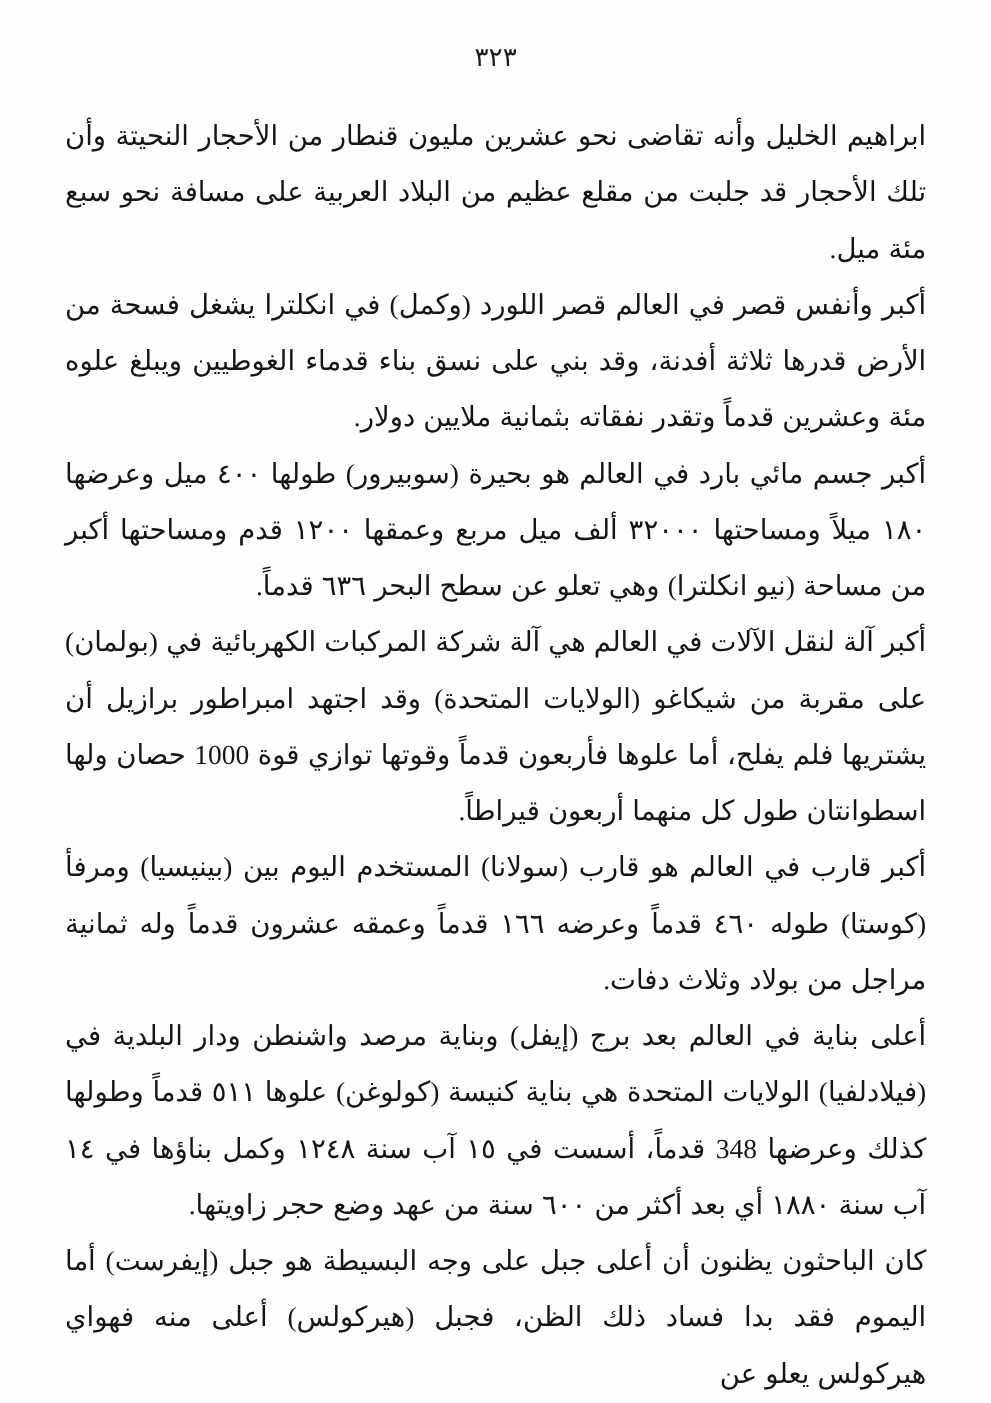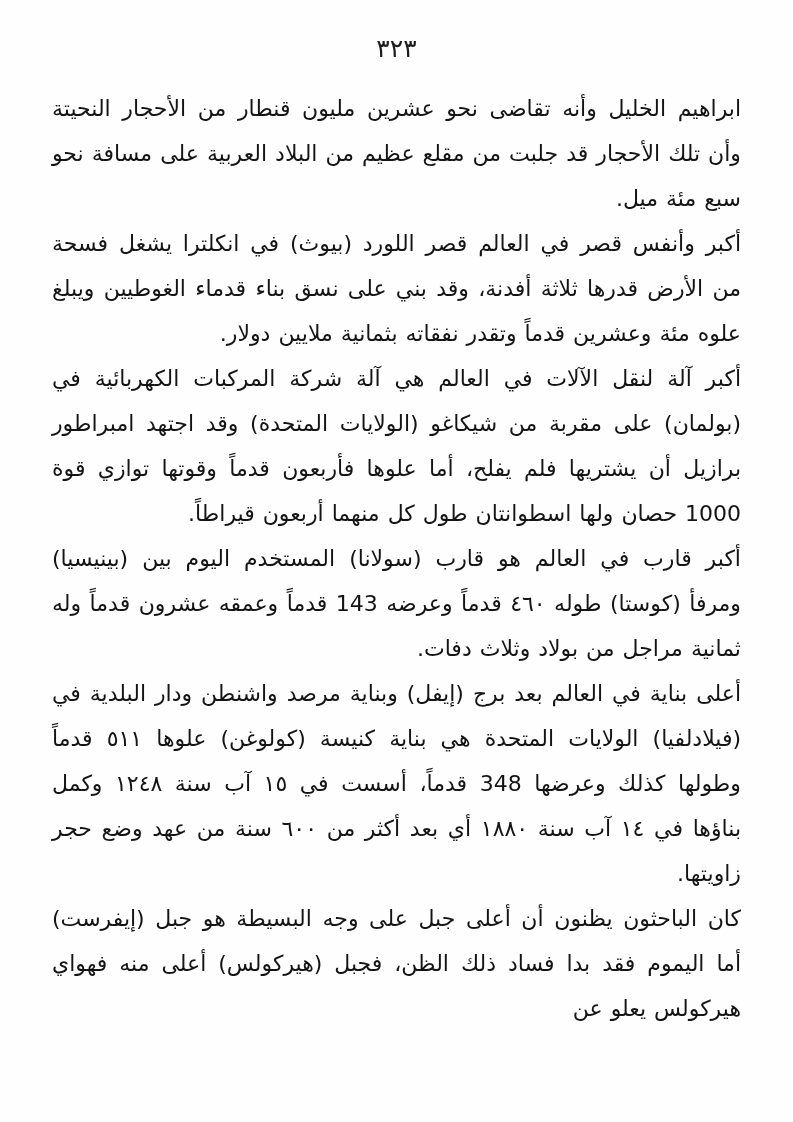--- a/index.html
+++ b/index.html
@@ -16,41 +16,42 @@
     overflow: hidden;
     font-family: "DejaVu Sans", sans-serif;
     color: #141414;
   }
   .page-number {
     position: absolute;
     top: 34px;
     left: 0;
     right: 0;
     text-align: center;
-    font-size: 25px;
+    font-size: 21px;
     color: #1c1c1c;
     direction: rtl;
   }
   .content {
     position: absolute;
     top: 86px;
     right: 52px;
     left: 52px;
     z-index: 2;
     direction: rtl;
     text-align: justify;
     font-size: 22px;
     line-height: 45px;
     letter-spacing: 0px;
     word-spacing: 1px;
   }
   .content p {
     margin: 0;
     padding: 0;
     text-align: justify;
+    font-family: Liberation Serif, serif;
   }
   
   .watermark {
     position: absolute;
     z-index: 1;
     pointer-events: none;
   }
 </style>
 </head>
 <body>
@@ -60,20 +61,21 @@
   <div class="page-number">٣٢٣</div>
 
   <div class="watermark">
     
     
     
   </div>
 
   <div class="content">
     <p>ابراهيم الخليل وأنه تقاضى نحو عشرين مليون قنطار من الأحجار النحيتة وأن تلك الأحجار قد جلبت من مقلع عظيم من البلاد العربية على مسافة نحو سبع مئة ميل.</p>
-    <p>أكبر وأنفس قصر في العالم قصر اللورد (بيوث) في انكلترا يشغل فسحة من الأرض قدرها ثلاثة أفدنة، وقد بني على نسق بناء قدماء الغوطيين ويبلغ علوه مئة وعشرين قدماً وتقدر نفقاته بثمانية ملايين دولار.</p>
+    <p>أكبر وأنفس قصر في العالم قصر اللورد (وكمل) في انكلترا يشغل فسحة من الأرض قدرها ثلاثة أفدنة، وقد بني على نسق بناء قدماء الغوطيين ويبلغ علوه مئة وعشرين قدماً وتقدر نفقاته بثمانية ملايين دولار.</p>
+    <p>أكبر جسم مائي بارد في العالم هو بحيرة (سوبيرور) طولها ٤٠٠ ميل وعرضها ١٨٠ ميلاً ومساحتها ٣٢٠٠٠ ألف ميل مربع وعمقها ١٢٠٠ قدم ومساحتها أكبر من مساحة (نيو انكلترا) وهي تعلو عن سطح البحر ٦٣٦ قدماً.</p>
     <p>أكبر آلة لنقل الآلات في العالم هي آلة شركة المركبات الكهربائية في (بولمان) على مقربة من شيكاغو (الولايات المتحدة) وقد اجتهد امبراطور برازيل أن يشتريها فلم يفلح، أما علوها فأربعون قدماً وقوتها توازي قوة 1000 حصان ولها اسطوانتان طول كل منهما أربعون قيراطاً.</p>
-    <p>أكبر قارب في العالم هو قارب (سولانا) المستخدم اليوم بين (بينيسيا) ومرفأ (كوستا) طوله ٤٦٠ قدماً وعرضه 143 قدماً وعمقه عشرون قدماً وله ثمانية مراجل من بولاد وثلاث دفات.</p>
+    <p>أكبر قارب في العالم هو قارب (سولانا) المستخدم اليوم بين (بينيسيا) ومرفأ (كوستا) طوله ٤٦٠ قدماً وعرضه ١٦٦ قدماً وعمقه عشرون قدماً وله ثمانية مراجل من بولاد وثلاث دفات.</p>
     <p>أعلى بناية في العالم بعد برج (إيفل) وبناية مرصد واشنطن ودار البلدية في (فيلادلفيا) الولايات المتحدة هي بناية كنيسة (كولوغن) علوها ٥١١ قدماً وطولها كذلك وعرضها 348 قدماً، أسست في ١٥ آب سنة ١٢٤٨ وكمل بناؤها في ١٤ آب سنة ١٨٨٠ أي بعد أكثر من ٦٠٠ سنة من عهد وضع حجر زاويتها.</p>
     <p>كان الباحثون يظنون أن أعلى جبل على وجه البسيطة هو جبل (إيفرست) أما اليموم فقد بدا فساد ذلك الظن، فجبل (هيركولس) أعلى منه فهواي هيركولس يعلو عن</p>
   </div>
 
 </div>
 
 </body></html>

